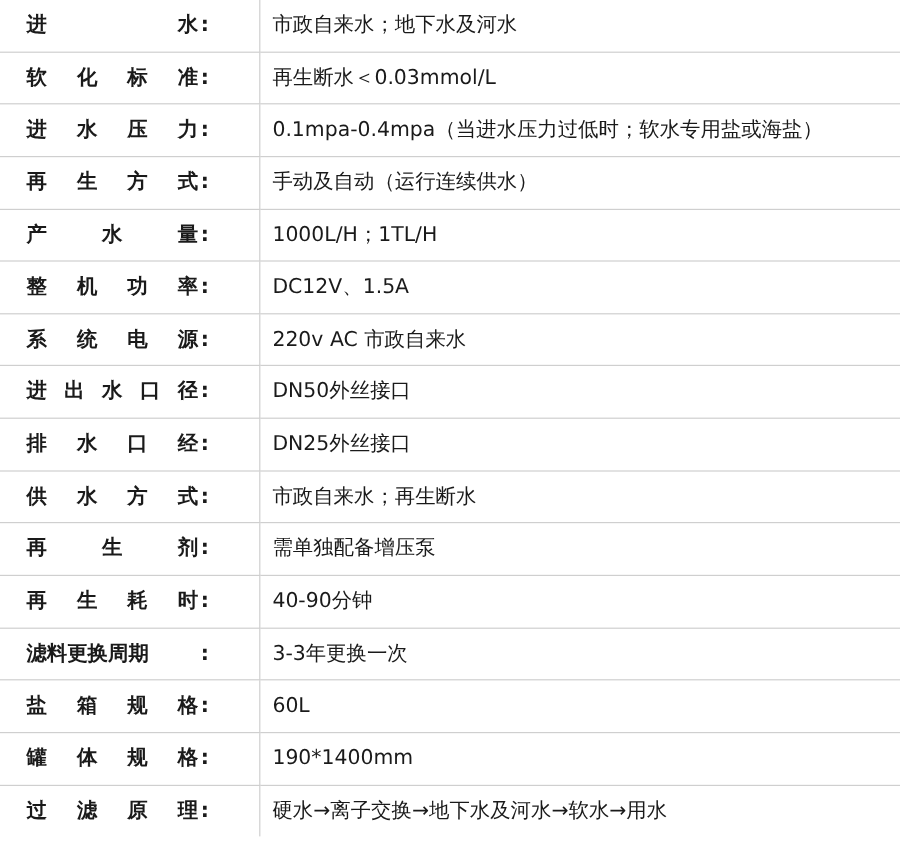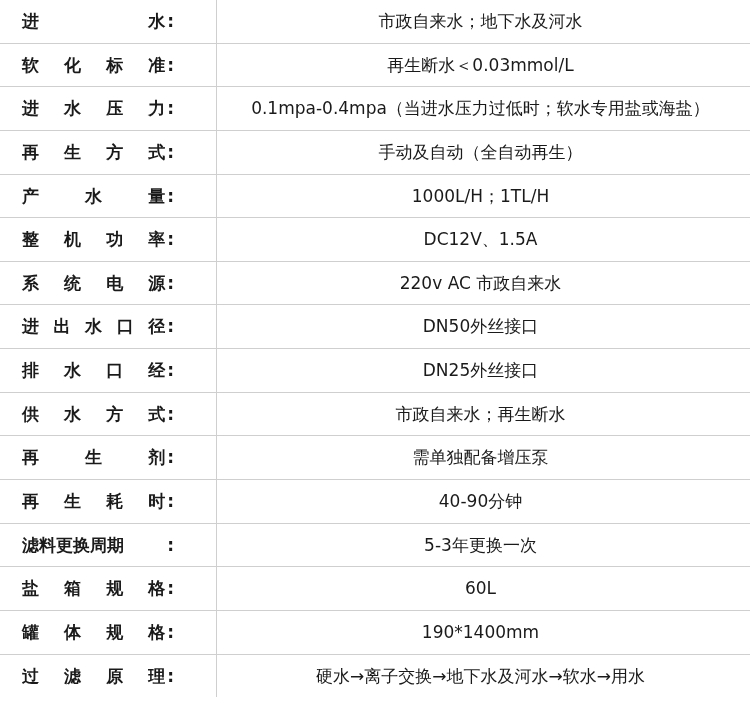--- a/index.html
+++ b/index.html
@@ -63,21 +63,20 @@
   .label-text.tight {
     justify-content: flex-start;
   }
   .colon {
     margin-left: 2px;
   }
   .value-cell .wrap {
     display: block;
     max-width: 528px;
     word-break: break-word;
-    text-align: center;
   }
 </style>
 </head>
 <body>
 
 <table class="spec-table">
   <tbody>
       <tr>
         <td class="label-cell">
           <div class="label-inner">
@@ -130,21 +129,21 @@
             <span class="label-text">
               <span>再</span>
               <span>生</span>
               <span>方</span>
               <span>式</span>
             </span>
             <span class="colon">:</span>
           </div>
         </td>
         <td class="value-cell">
-          <span class="wrap">手动及自动（全自动再生）</span>
+          <span class="wrap">手动及自动（运行连续供水）</span>
         </td>
       </tr>
       <tr>
         <td class="label-cell">
           <div class="label-inner">
             <span class="label-text">
               <span>产</span>
               <span>水</span>
               <span>量</span>
             </span>
@@ -275,21 +274,21 @@
               <span>料</span>
               <span>更</span>
               <span>换</span>
               <span>周</span>
               <span>期</span>
             </span>
             <span class="colon">:</span>
           </div>
         </td>
         <td class="value-cell">
-          <span class="wrap">5-3年更换一次</span>
+          <span class="wrap">3-3年更换一次</span>
         </td>
       </tr>
       <tr>
         <td class="label-cell">
           <div class="label-inner">
             <span class="label-text">
               <span>盐</span>
               <span>箱</span>
               <span>规</span>
               <span>格</span>

